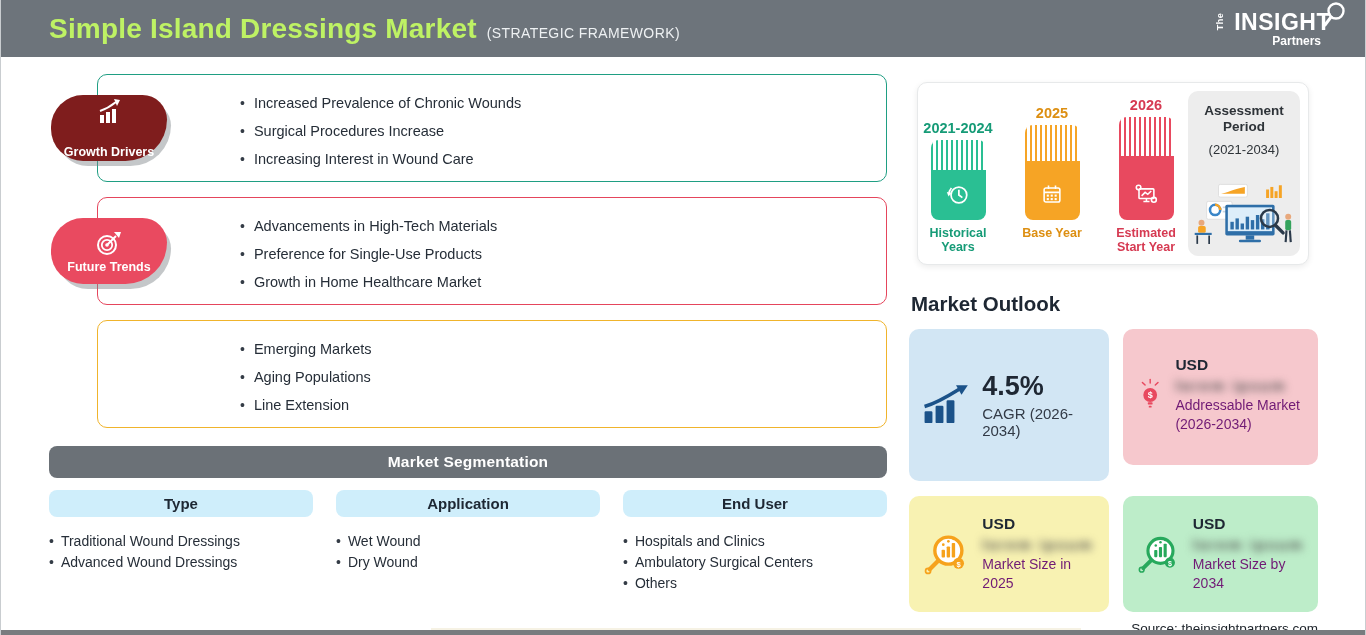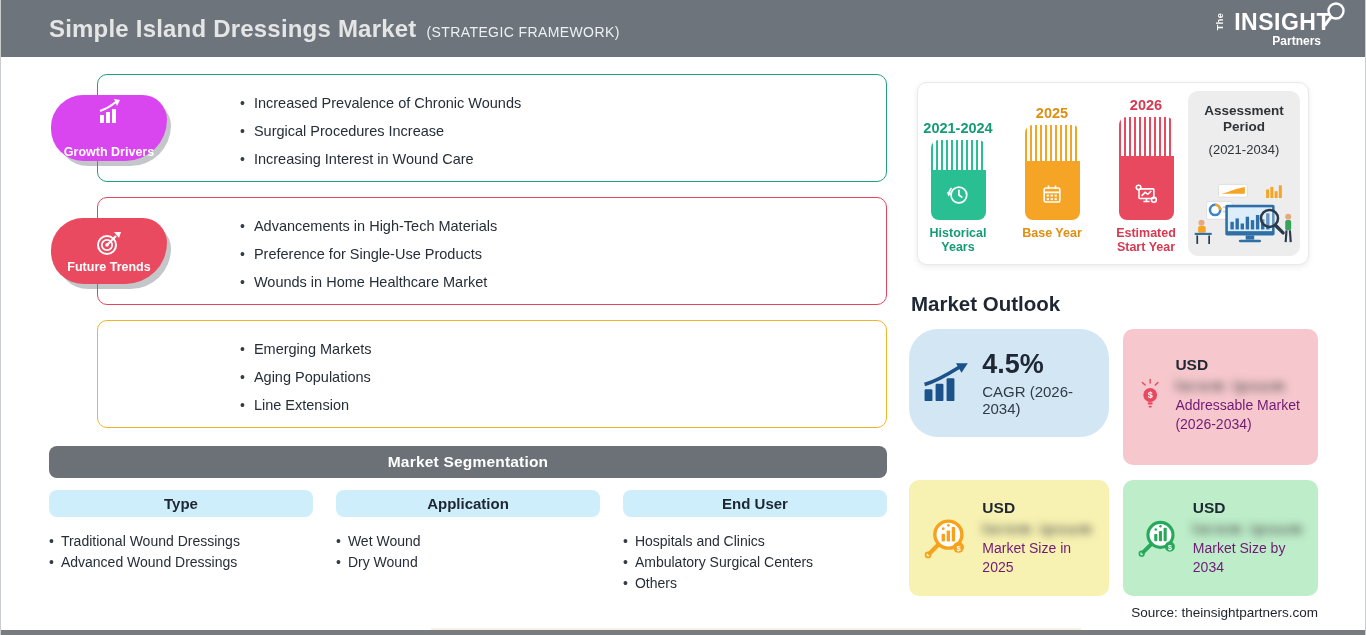--- a/index.html
+++ b/index.html
@@ -4,42 +4,42 @@
 <style>
   * { margin:0; padding:0; box-sizing:border-box; }
   body { background:#e9e9e9; font-family:"Liberation Sans", sans-serif; }
   .page { position:relative; width:1366px; height:635px; background:#ffffff;
           border-left:1px solid #c9cdd0; border-right:1px solid #c9cdd0; overflow:hidden; }
 
   
   .hdr { position:absolute; top:0; left:0; right:0; height:57px; background:#6d747b;
          display:flex; align-items:center; justify-content:space-between; padding:0 34px 0 48px; }
   .hdr-titles { display:flex; align-items:baseline; gap:10px; }
-  .hdr-title { color:#e5e5e5; font-size:24px; font-weight:bold; letter-spacing:.2px; }
+  .hdr-title { color:#bef264; font-size:28px; font-weight:bold; letter-spacing:.2px; }
   .hdr-sub { color:#eef1f3; font-size:14px; font-weight:500; letter-spacing:.4px; }
   .logo { color:#fff; text-align:right; line-height:1; }
   .logo-row { display:flex; align-items:flex-end; position:relative;gap:8px; }
   .logo-the { font-size:9px; font-weight:bold; transform:rotate(-90deg) translate(2px,0); transform-origin:center;
               letter-spacing:.5px; margin-right:-3px; margin-bottom:6px; }
   .logo-insight { font-size:23px; font-weight:800; letter-spacing:.5px; }
   .logo-mag { position:absolute; right:-16px; top:-9px; }
   .logo-partners { font-size:12px; font-weight:bold; margin-top:1px; padding-right:10px; }
 
   
   .left-col { position:absolute; left:48px; top:74px; width:838px; }
   .drow { position:relative; height:108px; margin-bottom:15px; }
   .frame { position:absolute; left:48px; right:0; top:0; bottom:0; border-radius:10px; background:#fff;
            padding:11px 20px 10px 142px; }
   .frame.green  { border:1.6px solid #1f9e83;text-align:right; }
   .frame.red    { border:1.6px solid #e5455c; }
   .frame.yellow { border:1.6px solid #f0b42c; }
   .badge { position:absolute; left:2px; top:50%; transform:translateY(-50%); width:116px; height:66px;
            border-radius:34px 26px 44px 34px; display:flex; flex-direction:column; align-items:center;
            justify-content:center; z-index:2; box-shadow:5px 6px 0 -1px rgba(125,130,136,.45); }
-  .badge.green  { background:#d946ef;gap:16px; }
+  .badge.green  { background:#7f1d1d;gap:16px; }
   .badge.red    { background:#e94a60; }
   .badge.orange { background:#f6a21c; }
   .badge-label { color:#fff; font-size:12.5px; font-weight:bold; margin-top:1px; }
   .blist { list-style:none; }
   .blist li { font-size:14.5px; color:#262e38; margin:8px 0 9px; line-height:19px; display:flex; }
   .blist li::before { content:"•"; margin-right:9px; color:#343c46; font-size:14px; }
 
   .seg-bar { margin-top:18px; height:32px; background:#6b7177; border-radius:8px;
              display:flex; align-items:center; justify-content:center; }
   .seg-bar span { color:#fff; font-size:15.5px; font-weight:bold; letter-spacing:.2px; }
@@ -75,21 +75,21 @@
   .h-green { height:80px; } .h-orange { height:95px; } .h-red { height:103px; } .h-gray { height:124px; }
   .assess { width:112px; margin-left:8px; background:#ededed; border-radius:10px; padding:12px 6px 6px;
             display:flex; flex-direction:column; align-items:center; text-align:center; }
   .assess-title { font-size:13.5px; font-weight:bold; color:#2e3338; line-height:16px; }
   .assess-period { font-size:13px; color:#2e3338; margin-top:7px; }
   .assess-illu { margin-top:auto; }
 
   .outlook-title { margin:27px 0 0 2px; font-size:20.5px; font-weight:bold; color:#1e2733; }
   .cards { margin-top:13px; display:grid; grid-template-columns:200px 195px; column-gap:14px; row-gap:15px; }
   .card { border-radius:10px; padding:14px 14px; display:flex; align-items:center; gap:12px; }
-  .card.blue   { background:#d2e6f4; height:108px;border-radius:29px; }
+  .card.blue   { background:#d2e6f4; height:152px; }
   .card.pink   { background:#f6c8cd; height:136px; padding-top:10px; align-items:center; }
   .card.yellow { background:#f8f2b2; height:116px; }
   .card.green  { background:#bdedc9; height:116px; }
   .card-value { font-size:27px; font-weight:800; color:#1e2733; }
   .card-cap { font-size:15px; color:#323a46; margin-top:3px; }
   .ctext { display:flex; flex-direction:column; }
   .usd { font-size:15.5px; font-weight:bold; color:#1e2733; }
   .blurred { font-size:15px; font-weight:bold; color:#4f4f4f; filter:blur(4px); letter-spacing:2px;
              margin:3px 0 2px; white-space:nowrap; }
   .scap { font-size:14px; color:#701a75; line-height:19px; }
@@ -151,21 +151,21 @@
           <circle cx="14" cy="16" r="1.8" fill="#fff"></circle>
           <line x1="14" y1="16" x2="23" y2="7" stroke="#fff" stroke-width="2"></line>
           <polygon points="21,3 28,3 26,9" fill="#fff"></polygon>
         </svg>
         <span class="badge-label">Future Trends</span>
       </div>
       <div class="frame red">
         <ul class="blist">
           <li>Advancements in High-Tech Materials</li>
           <li>Preference for Single-Use Products</li>
-          <li>Wounds in Home Healthcare Market</li>
+          <li>Growth in Home Healthcare Market</li>
         </ul>
       </div>
     </div>
 
     <div class="drow">
       <div class="frame yellow">
         <ul class="blist">
           <li>Emerging Markets</li>
           <li>Aging Populations</li>
           <li>Line Extension</li>

